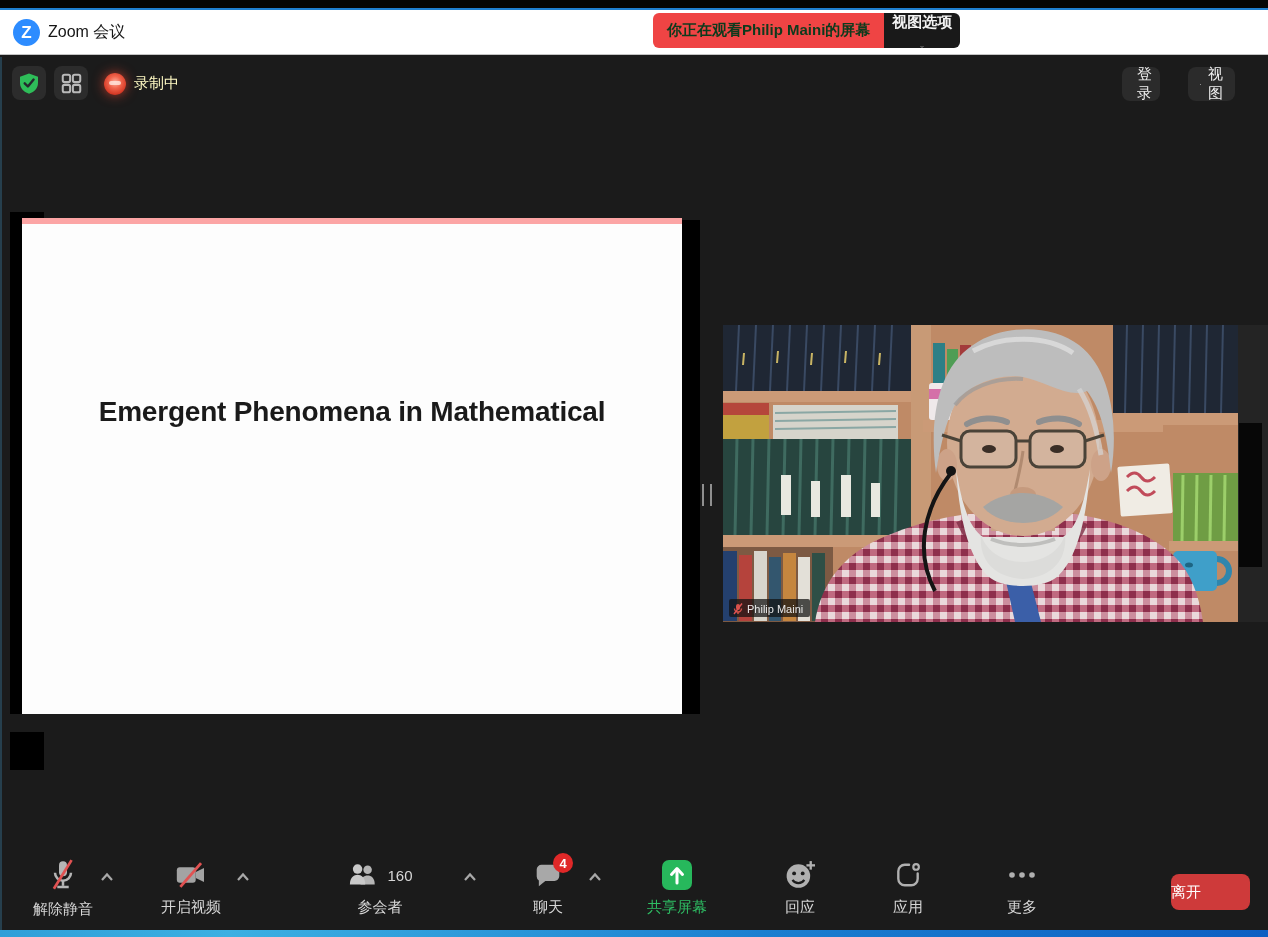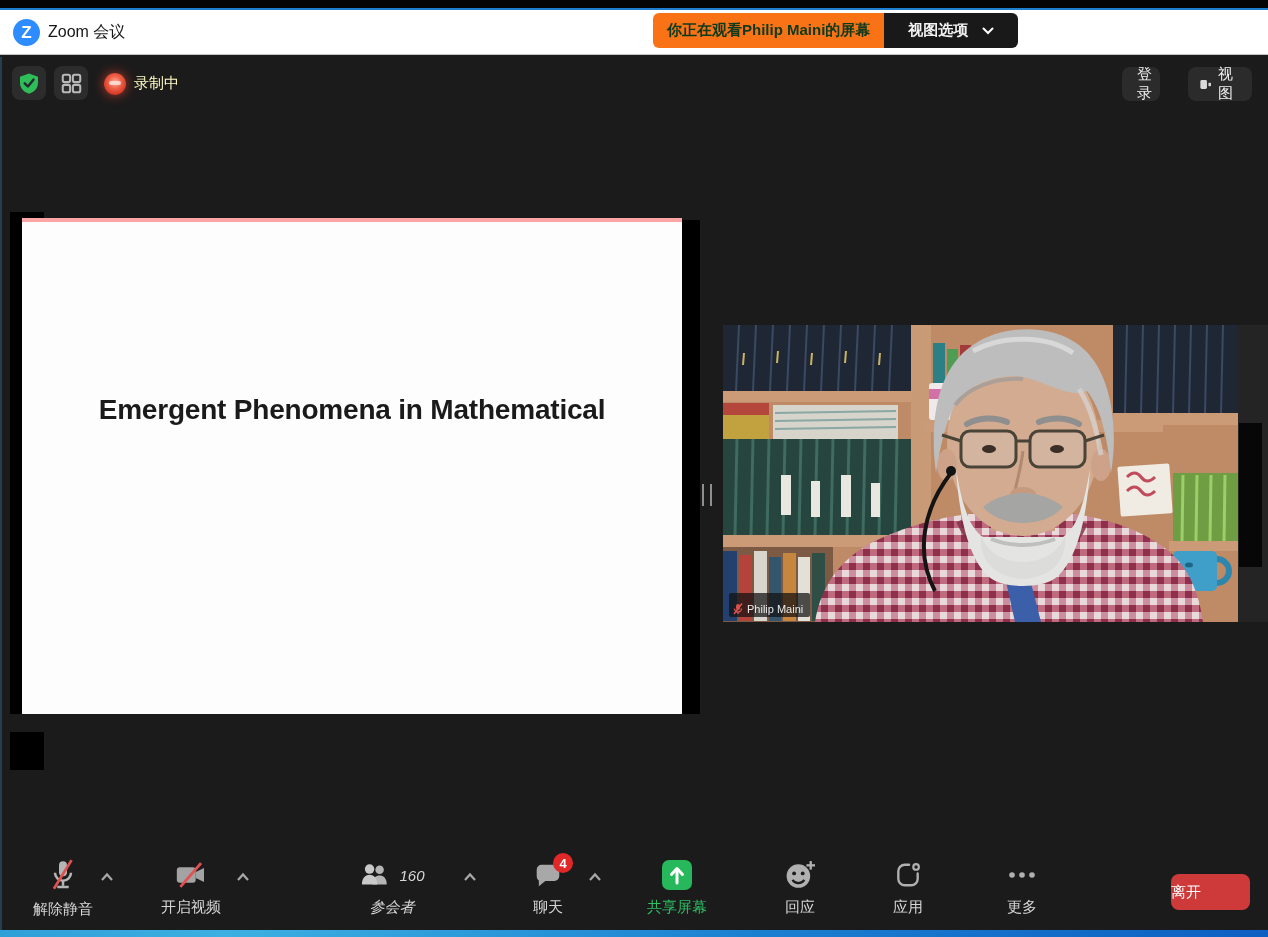--- a/index.html
+++ b/index.html
@@ -13,54 +13,54 @@
   .titlebar    { position:absolute; left:0; top:10px; width:1268px; height:45px; background:#ffffff;
                  border-bottom:1px solid #c4c4c4; display:flex; align-items:center; }
   .zoom-logo   { position:absolute; left:13px; top:9px; width:27px; height:27px; border-radius:50%;
                  background:#2d8cff; color:#fff; font-weight:bold; font-size:17px;
                  display:flex; align-items:center; justify-content:center; }
   .app-title   { position:absolute; left:48px; top:0; height:44px; display:flex; align-items:center;
                  font-size:16px; color:#161616; }
 
   
   .share-banner { position:absolute; left:653px; top:13px; height:35px; display:flex; z-index:5; }
-  .banner-green { background:#f97316; color:#0d3a1c; font-weight:bold; font-size:15px;
+  .banner-green { background:#ef4444; color:#0d3a1c; font-weight:bold; font-size:15px;
                   display:flex; align-items:center; padding:16px 14px; border-radius:6px 0 0 6px; white-space:nowrap; }
   .banner-dark  { background:#191919; color:#f2f2f2; font-weight:bold; font-size:15px;
-                  display:flex; align-items:center; gap:14px; padding:0 24px; border-radius:0 6px 6px 0;
-                  cursor:default; white-space:nowrap; }
+                  display:flex; align-items:center; gap:14px; padding:0 8px; border-radius:0 6px 6px 0;
+                  cursor:default; white-space:nowrap;flex-direction:column; }
 
   
   .sq-btn { position:absolute; width:34px; height:34px; top:66px; background:#2c2c2c; border-radius:8px;
             display:flex; align-items:center; justify-content:center; }
   .rec-dot { position:absolute; left:104px; top:73px; width:22px; height:22px; border-radius:50%;
              background:radial-gradient(circle at 50% 42%, #ffb3a0 0%, #f1654d 35%, #d63a26 70%, #8e1d10 100%);
              box-shadow:0 0 12px rgba(229,70,50,.75); }
   .rec-dot::after { content:""; position:absolute; left:5px; top:8px; width:12px; height:4px; border-radius:2px;
                     background:rgba(255,226,216,.85); }
   .rec-text { position:absolute; left:134px; top:66px; height:34px; display:flex; align-items:center;
               color:#fef9c3; font-size:15px; }
   .pill-btn { position:absolute; top:67px; height:34px; background:#2b2b2b; border-radius:8px; color:#f0f0f0;
               font-size:15px; display:flex; align-items:center; justify-content:center; gap:7px; padding:0 12px; }
 
   
   .blk { position:absolute; background:#000; }
   .slide-white { position:absolute; left:22px; top:218px; width:660px; height:496px; background:#fdfdfd;
-                 border-top:4px solid #fca5a5; }
+                 border-top:6px solid #fca5a5; }
   .slide-title { position:absolute; left:0; right:0; top:168px; text-align:center; color:#1a1a1a;
                  font-size:28px; font-weight:bold; line-height:40px; letter-spacing:-0.2px; }
   .slide-body  { position:absolute; left:0; right:0; top:280px; text-align:center; color:#262626;
                  font-size:17px; line-height:24.5px; }
   .drag-handle { position:absolute; left:702px; top:484px; width:10px; height:22px;
                  border-left:2px solid #8f8f8f; border-right:2px solid #8f8f8f; }
 
   
   .video-tile { position:absolute; left:723px; top:325px; width:515px; height:297px; overflow:hidden; background:#2a2a2a; }
   .name-badge { position:absolute; left:6px; bottom:5px; background:rgba(16,16,16,.72); border-radius:2px;
-                display:flex; align-items:center; gap:4px; padding:10px 7px 2px 4px; color:#e8e8e8; font-size:11px; }
+                display:flex; align-items:center; gap:4px; padding:4px 7px 2px 4px; color:#e8e8e8; font-size:11px; }
   .right-strip { position:absolute; left:1238px; top:325px; width:30px; height:297px; background:#242424; }
   .right-thumb { position:absolute; left:1239px; top:423px; width:23px; height:144px; background:#070707; }
 
   
   .tool { position:absolute; top:858px; transform:translateX(-50%); display:flex; flex-direction:column;
           align-items:center; gap:6px; cursor:default; }
   .tool .iconbox { height:34px; display:flex; align-items:center; justify-content:center; }
   .tool-label { font-size:15px; color:#d6d6d6; white-space:nowrap; }
   .chev-up { position:absolute; top:872px; width:14px; height:10px; }
   .badge { position:absolute; left:553px; top:853px; min-width:20px; height:20px; border-radius:10px;
@@ -111,21 +111,21 @@
           <rect x="14" y="14" width="8" height="8" rx="2"></rect>
       </g>
     </svg>
   </div>
   <div class="rec-dot"></div>
   <div class="rec-text">录制中</div>
 
   <div class="pill-btn" style="left:1122px; width:38px;padding-left:19px;">
     <span>登录</span>
   </div>
-  <div class="pill-btn" style="left:1188px; width:64px;">
+  <div class="pill-btn" style="left:1188px; width:47px;">
     <svg width="15" height="13" viewBox="0 0 15 13">
       <rect x="0.5" y="0.5" width="9" height="12" rx="2" fill="#d9d9d9"></rect>
       <rect x="11.5" y="4" width="3.5" height="5" rx="1" fill="#d9d9d9"></rect>
     </svg>
     <span>视图</span>
   </div>
 
   <div class="blk" style="left:10px; top:212px; width:34px; height:9px;"></div>
   <div class="blk" style="left:10px; top:215px; width:12px; height:499px;"></div>
   <div class="slide-white">
@@ -328,21 +328,21 @@
         <polygon points="17,8.5 24,5 24,17 17,13.5" fill="#a3a3a3"></polygon>
         <line x1="21.5" y1="1" x2="4" y2="21" stroke="#e05252" stroke-width="2.4"></line>
       </svg>
     </div>
     <div class="tool-label">开启视频</div>
   </div>
   <svg class="chev-up" style="left:236px;" viewBox="0 0 14 10">
     <polyline points="2,8 7,2.5 12,8" fill="none" stroke="#a8a8a8" stroke-width="2.2"></polyline>
   </svg>
 
-  <div class="tool" style="left:392px;font-style:italic;">
+  <div class="tool" style="left:380px;">
     <div class="iconbox" style="gap:8px;">
       <svg width="32" height="26" viewBox="0 0 26 22">
         <circle cx="16.5" cy="6.5" r="3.6" fill="#b5b5b5"></circle>
         <path d="M10.5 19 C 10.5 13.5 13.5 11.5 16.5 11.5 C 19.5 11.5 22.5 13.5 22.5 19 Z" fill="#b5b5b5"></path>
         <circle cx="8" cy="6" r="4" fill="#c9c9c9"></circle>
         <path d="M1.5 19 C 1.5 13 5 10.8 8 10.8 C 11 10.8 14.5 13 14.5 19 Z" fill="#c9c9c9"></path>
       </svg>
       <span style="font-size:15px;color:#d6d6d6;">160</span>
     </div>
     <div class="tool-label">参会者</div>

